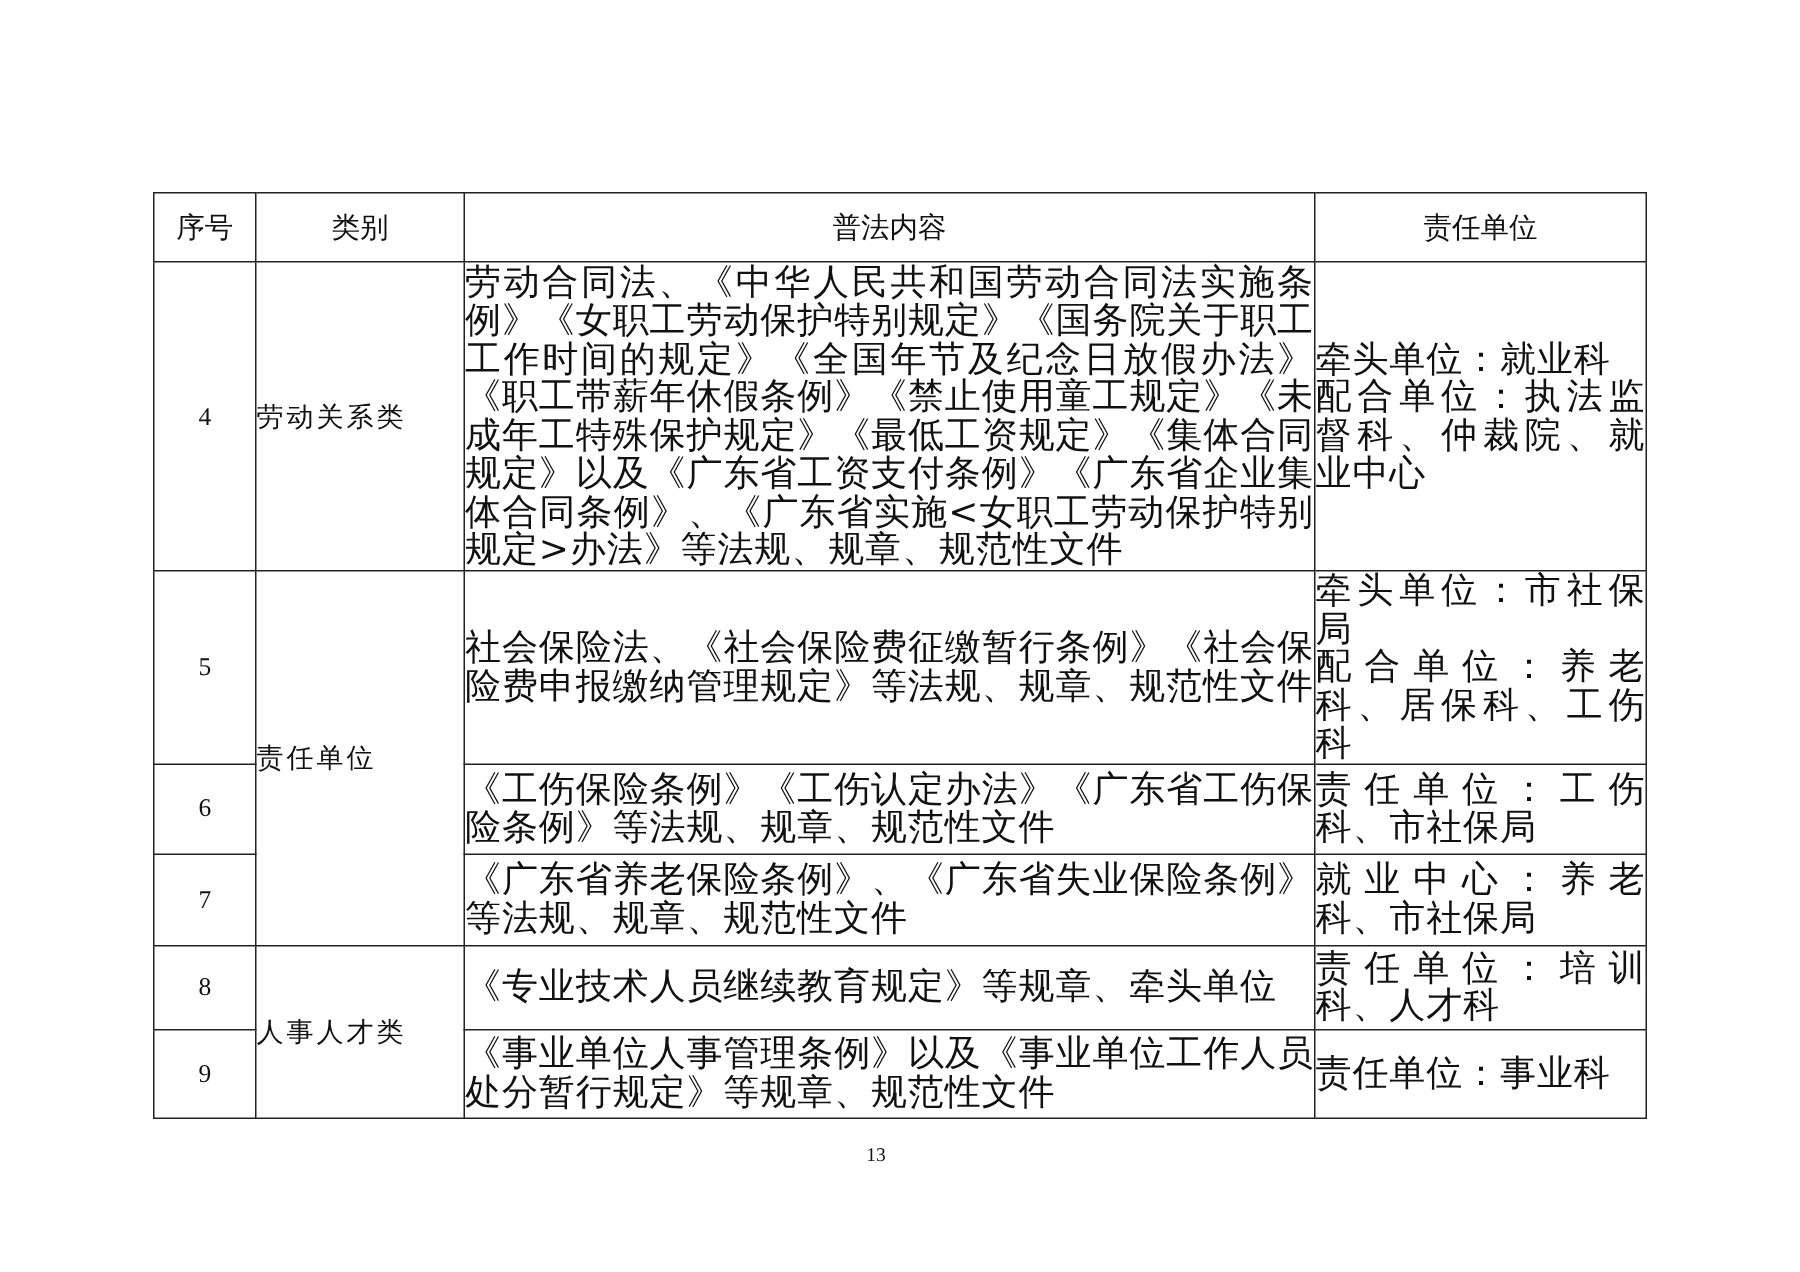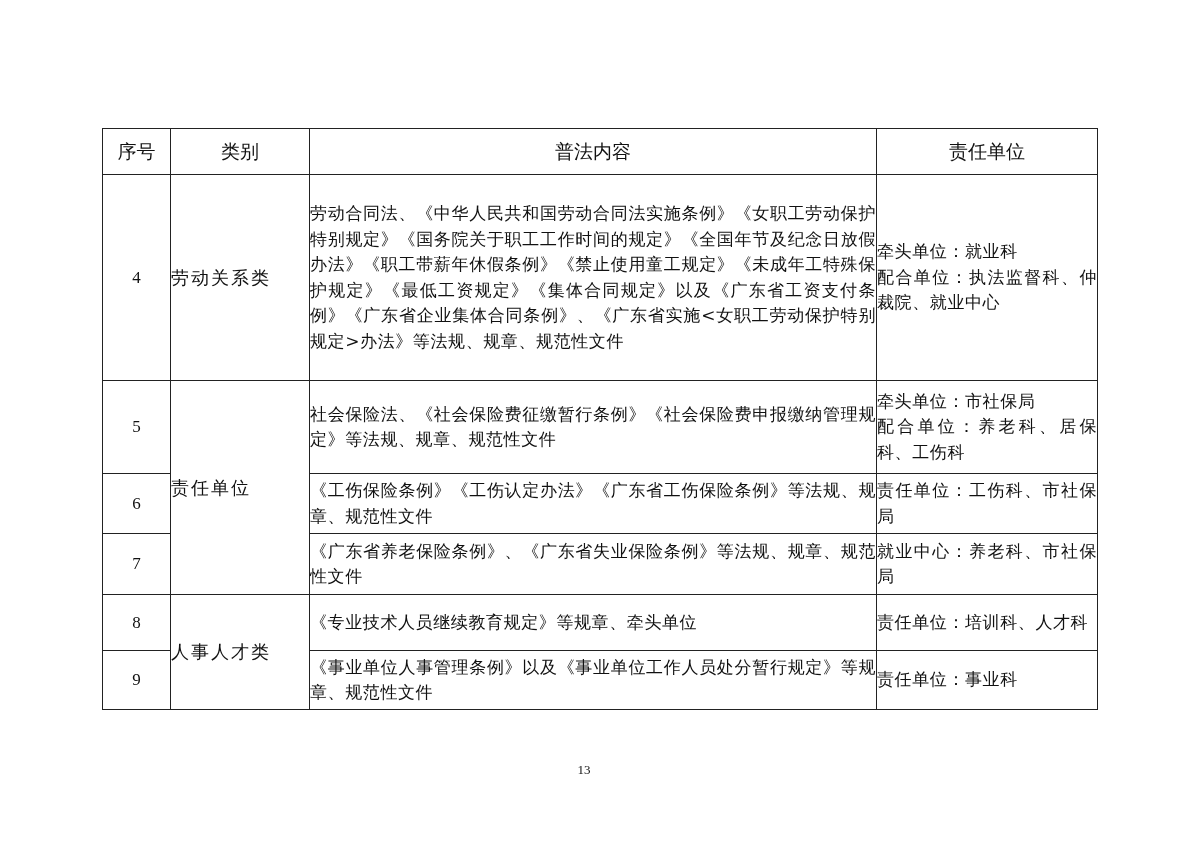--- a/index.html
+++ b/index.html
@@ -7,21 +7,21 @@
   table.law-table {
     position: absolute; left: 102px; top: 128px;
     width: 995px; border-collapse: collapse; table-layout: fixed;
   }
   table.law-table td, table.law-table th {
     border: 1px solid #222; padding: 0; vertical-align: middle;
   }
   th { font-family: "DejaVu Sans", "Liberation Sans", sans-serif; font-weight: normal; font-size: 19px; text-align: center; height: 45px; }
   td.seq { text-align: center; font-family: "Liberation Serif", serif; font-size: 17px; }
   td.cat { font-size: 18px; letter-spacing: 2px; }
-  td.content, td.unit { font-size: 17px; line-height: 25.5px; text-align: justify; padding: 0 7px 0 9px; letter-spacing: 0.6px; }
+  td.content, td.unit { font-size: 24px; line-height: 25.5px; text-align: justify; padding: 0 7px 0 9px; letter-spacing: 0.6px; }
   td.unit { padding-left: 9px; padding-right: 6px; }
   .thin-top td { border-top-color: #999; }
   .page-num { position: absolute; top: 762px; left: 0; width: 1168px; text-align: center; font-family: "Liberation Serif", serif; font-size: 13px; }
 </style>
 </head>
 <body>
 
 <table class="law-table">
   <colgroup>
     <col style="width:68px">

